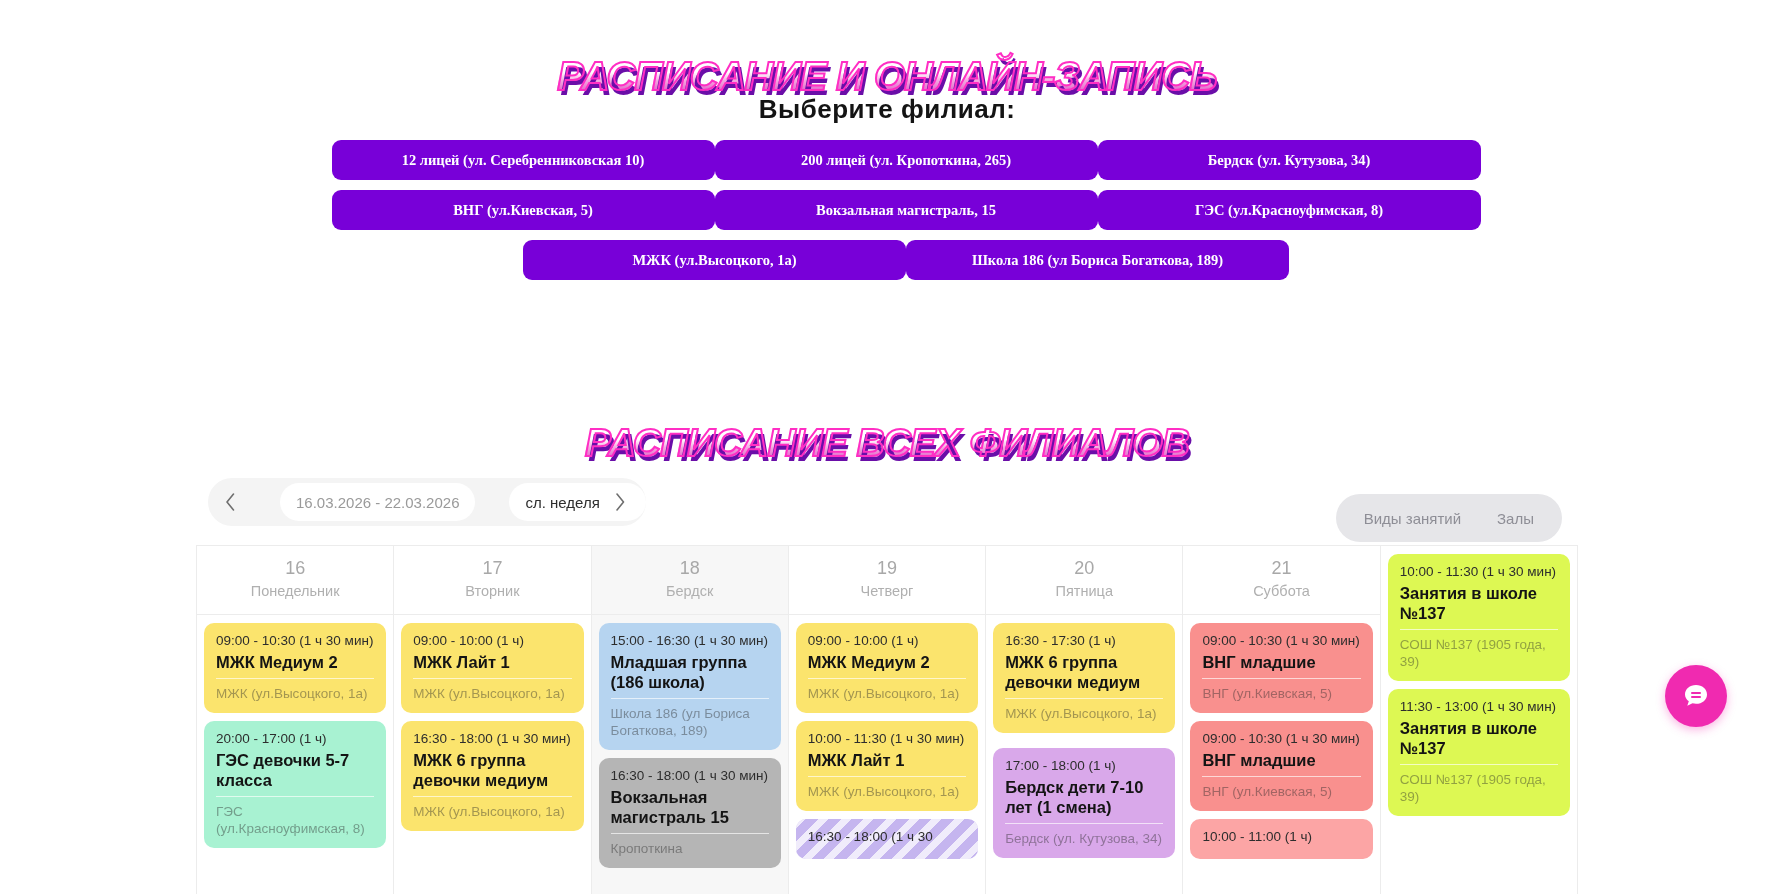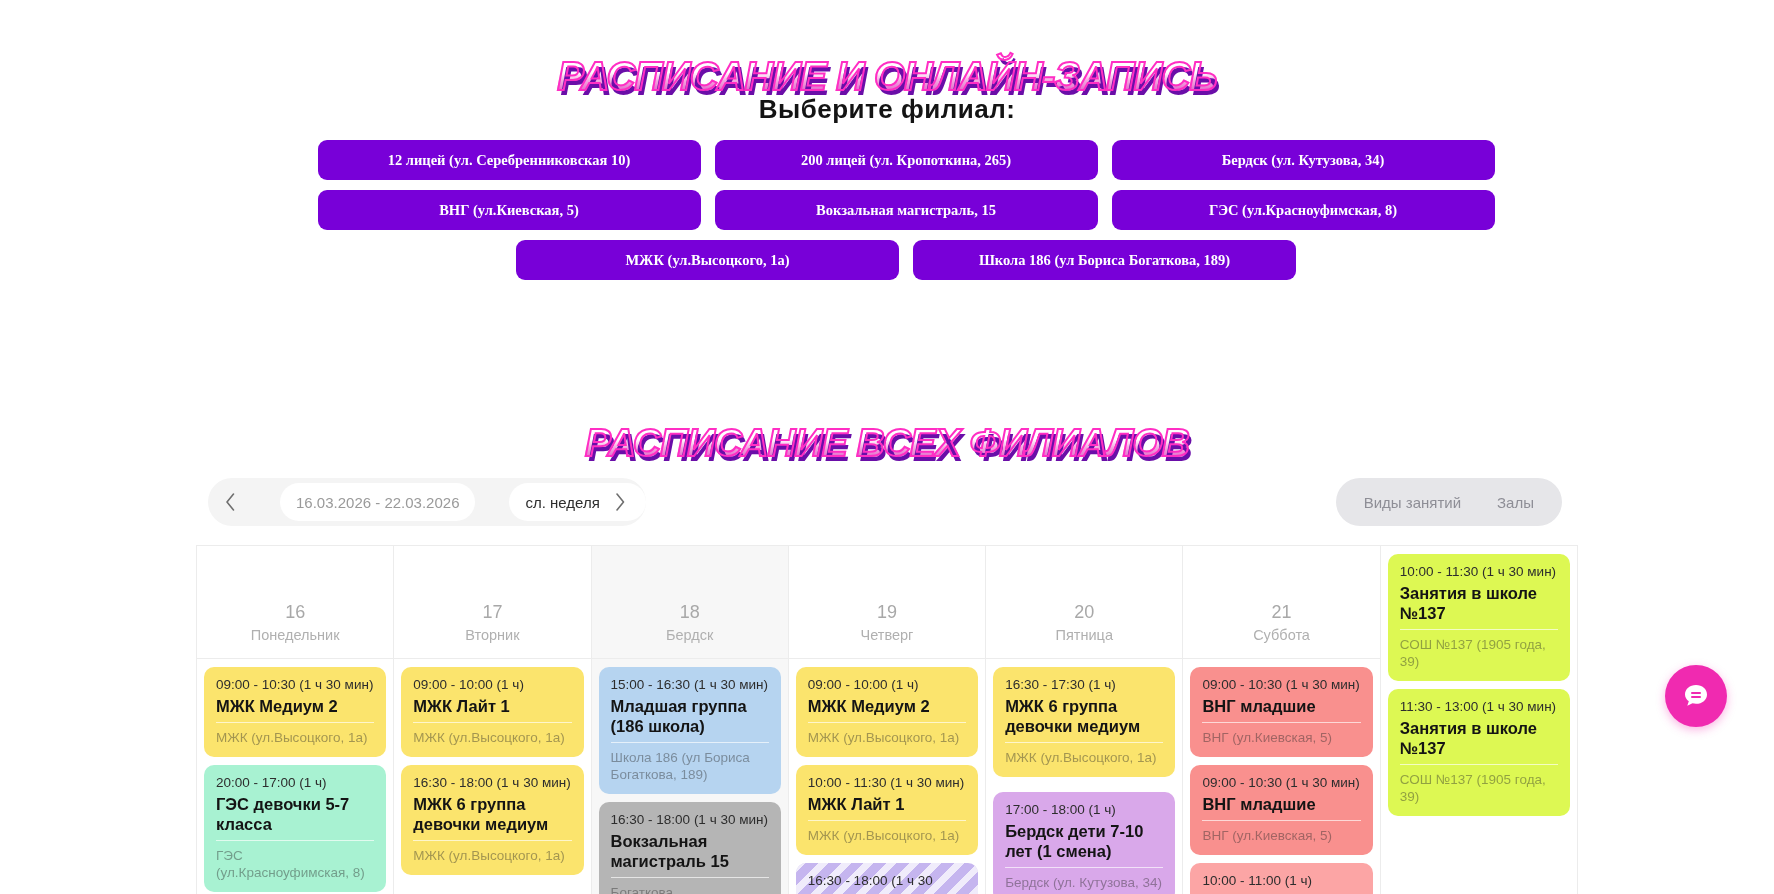--- a/index.html
+++ b/index.html
@@ -53,21 +53,21 @@
     text-align: center;
     font-size: 26px;
     font-weight: bold;
     color: #141414;
     letter-spacing: 0.5px;
   }
 
   
   .branch-rows { position: absolute; left: 0; right: 0; top: 140px; }
   .branch-row {
-    display: flex; justify-content: center; gap: 14px;
+    display: flex; justify-content: center; 
     margin-bottom: 10px;
     padding-left: 38px;
   }
   .branch-btn {
     width: 383px; height: 40px;
     background: #7800d8;
     border: none; border-radius: 9px;
     color: #ffffff;
     font-family: "Liberation Serif", serif;
     font-weight: bold;
@@ -113,21 +113,21 @@
     display: flex; align-items: center;
     color: #2e2e2e;
     font-size: 15px;
     padding: 0 6px 0 16px;
     margin-left: 6px;
     cursor: pointer;
   }
   .nextweek-chip .nav-arrow { width: 40px; height: 38px; }
 
   .filter-pill {
-    position: absolute; right: 16px; top: 0;
+    position: absolute; right: 16px; top: 16px;
     height: 48px;
     background: #e6e6e9;
     border-radius: 26px;
     display: flex; align-items: center;
     padding: 0 10px;
   }
   .filter-tab {
     height: 38px; padding: 0 18px;
     display: flex; align-items: center;
     color: #8e8e96;
@@ -153,21 +153,21 @@
     display: flex; flex-direction: column;
   }
   .day-col:last-child { border-right: none; }
   .day-col.tinted { background: #f7f7f7; }
 
   .day-head {
     padding: 10px 4px 12px;
     text-align: center;
     border-bottom: 1px solid #ececec;
   }
-  .day-num { font-size: 18px; color: #a8a8a8; line-height: 24px; margin-top: 44px; }
+  .day-num { font-size: 18px; color: #a8a8a8; line-height: 24px; }
   .day-name { font-size: 14.5px; color: #b0b0b0; line-height: 22px; }
 
   .day-body {
     flex: 1 1 auto;
     padding: 8px 7px 0;
     display: flex; flex-direction: column; gap: 8px;
     overflow: hidden;
   }
 
   .event {
@@ -313,21 +313,21 @@
         </div>
         <div class="day-body">
           <div class="event" style="background: rgb(182, 212, 240);">
             <div class="ev-time">15:00 - 16:30   (1 ч 30 мин)</div>
             <div class="ev-title">Младшая группа (186 школа)</div>
             <div class="ev-place">Школа 186 (ул Бориса Богаткова, 189)</div>
           </div>
           <div class="event" style="background: rgb(181, 181, 181);">
             <div class="ev-time">16:30 - 18:00   (1 ч 30 мин)</div>
             <div class="ev-title">Вокзальная магистраль 15</div>
-            <div class="ev-place">Богаткова</div>
+            <div class="ev-place">Кропоткина</div>
           </div>
         </div>
       </div>
       <div class="day-col">
         <div class="day-head">
           <div class="day-num">19</div>
           <div class="day-name">Четверг</div>
         </div>
         <div class="day-body">
           <div class="event" style="background: rgb(251, 228, 109);">

